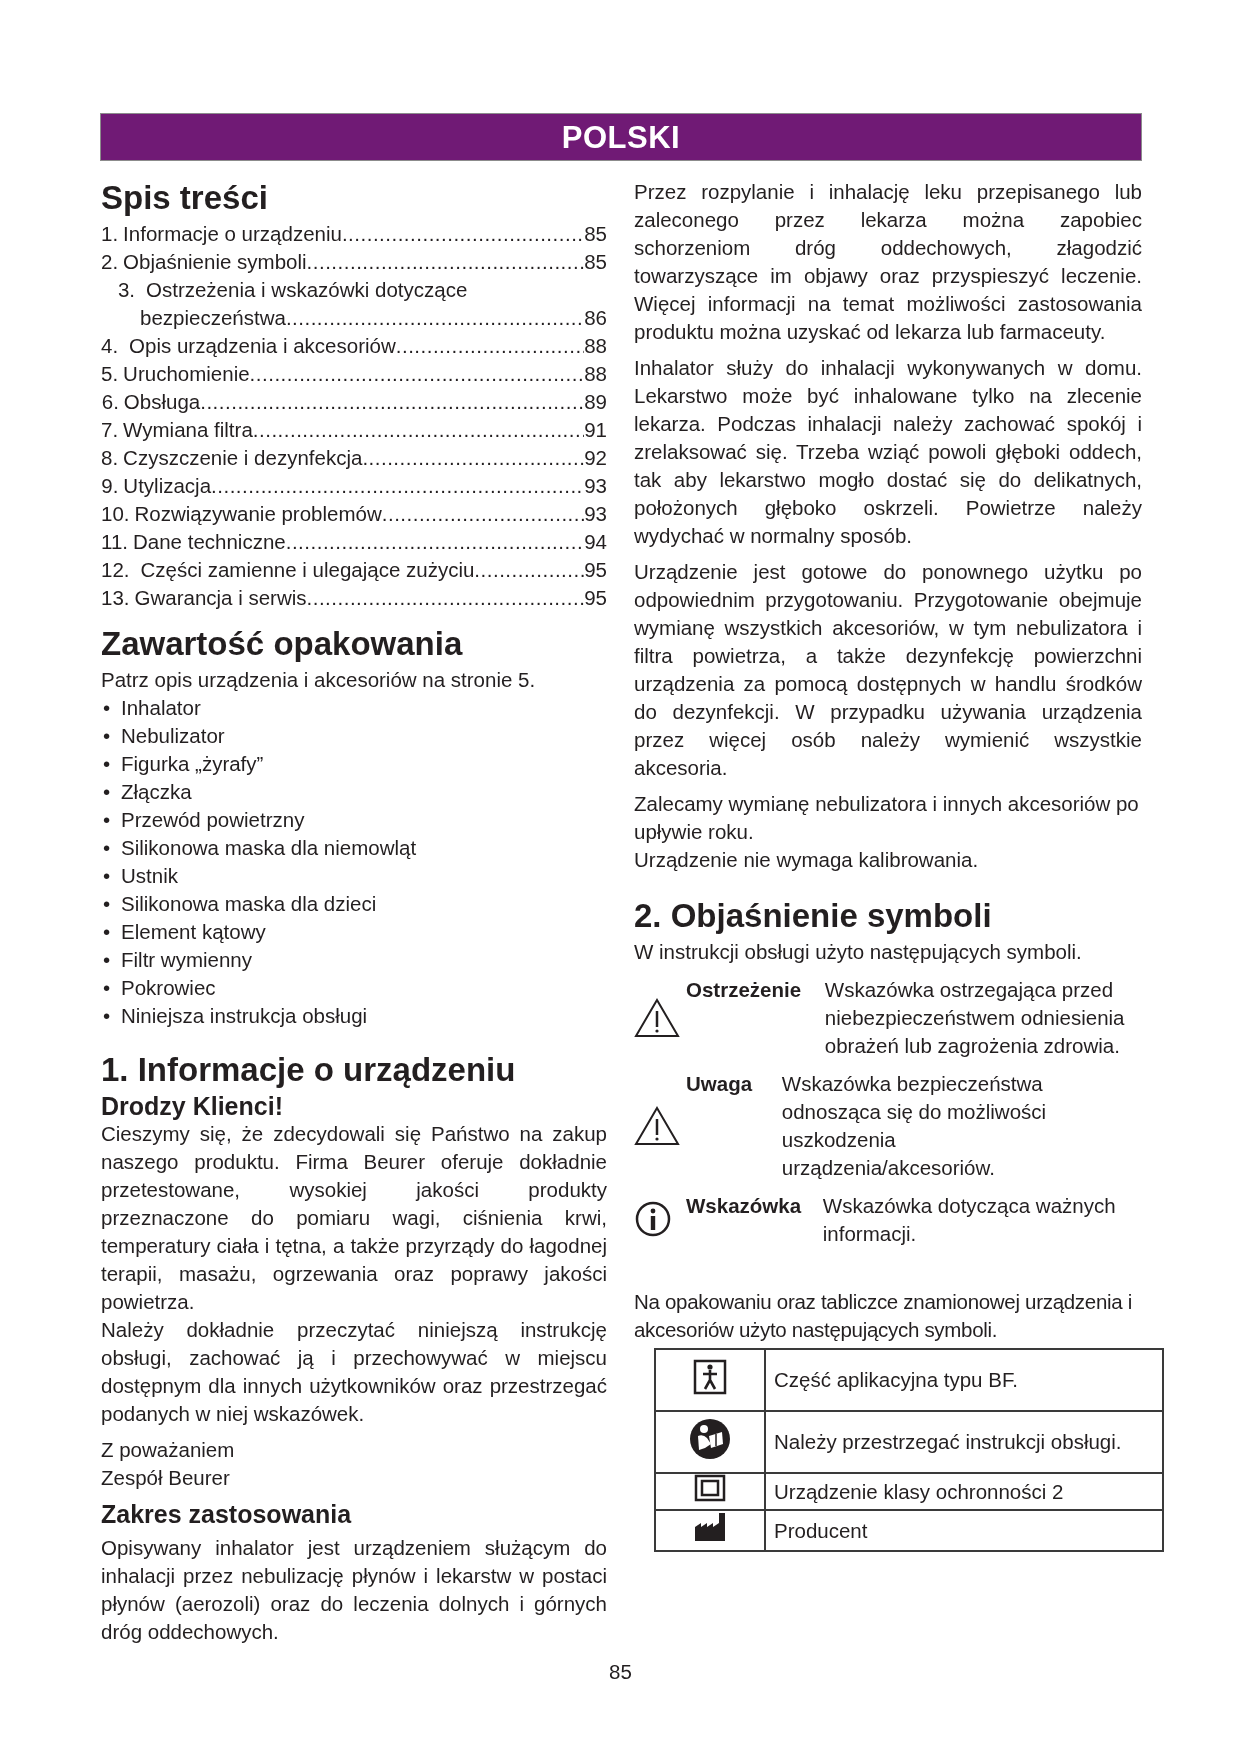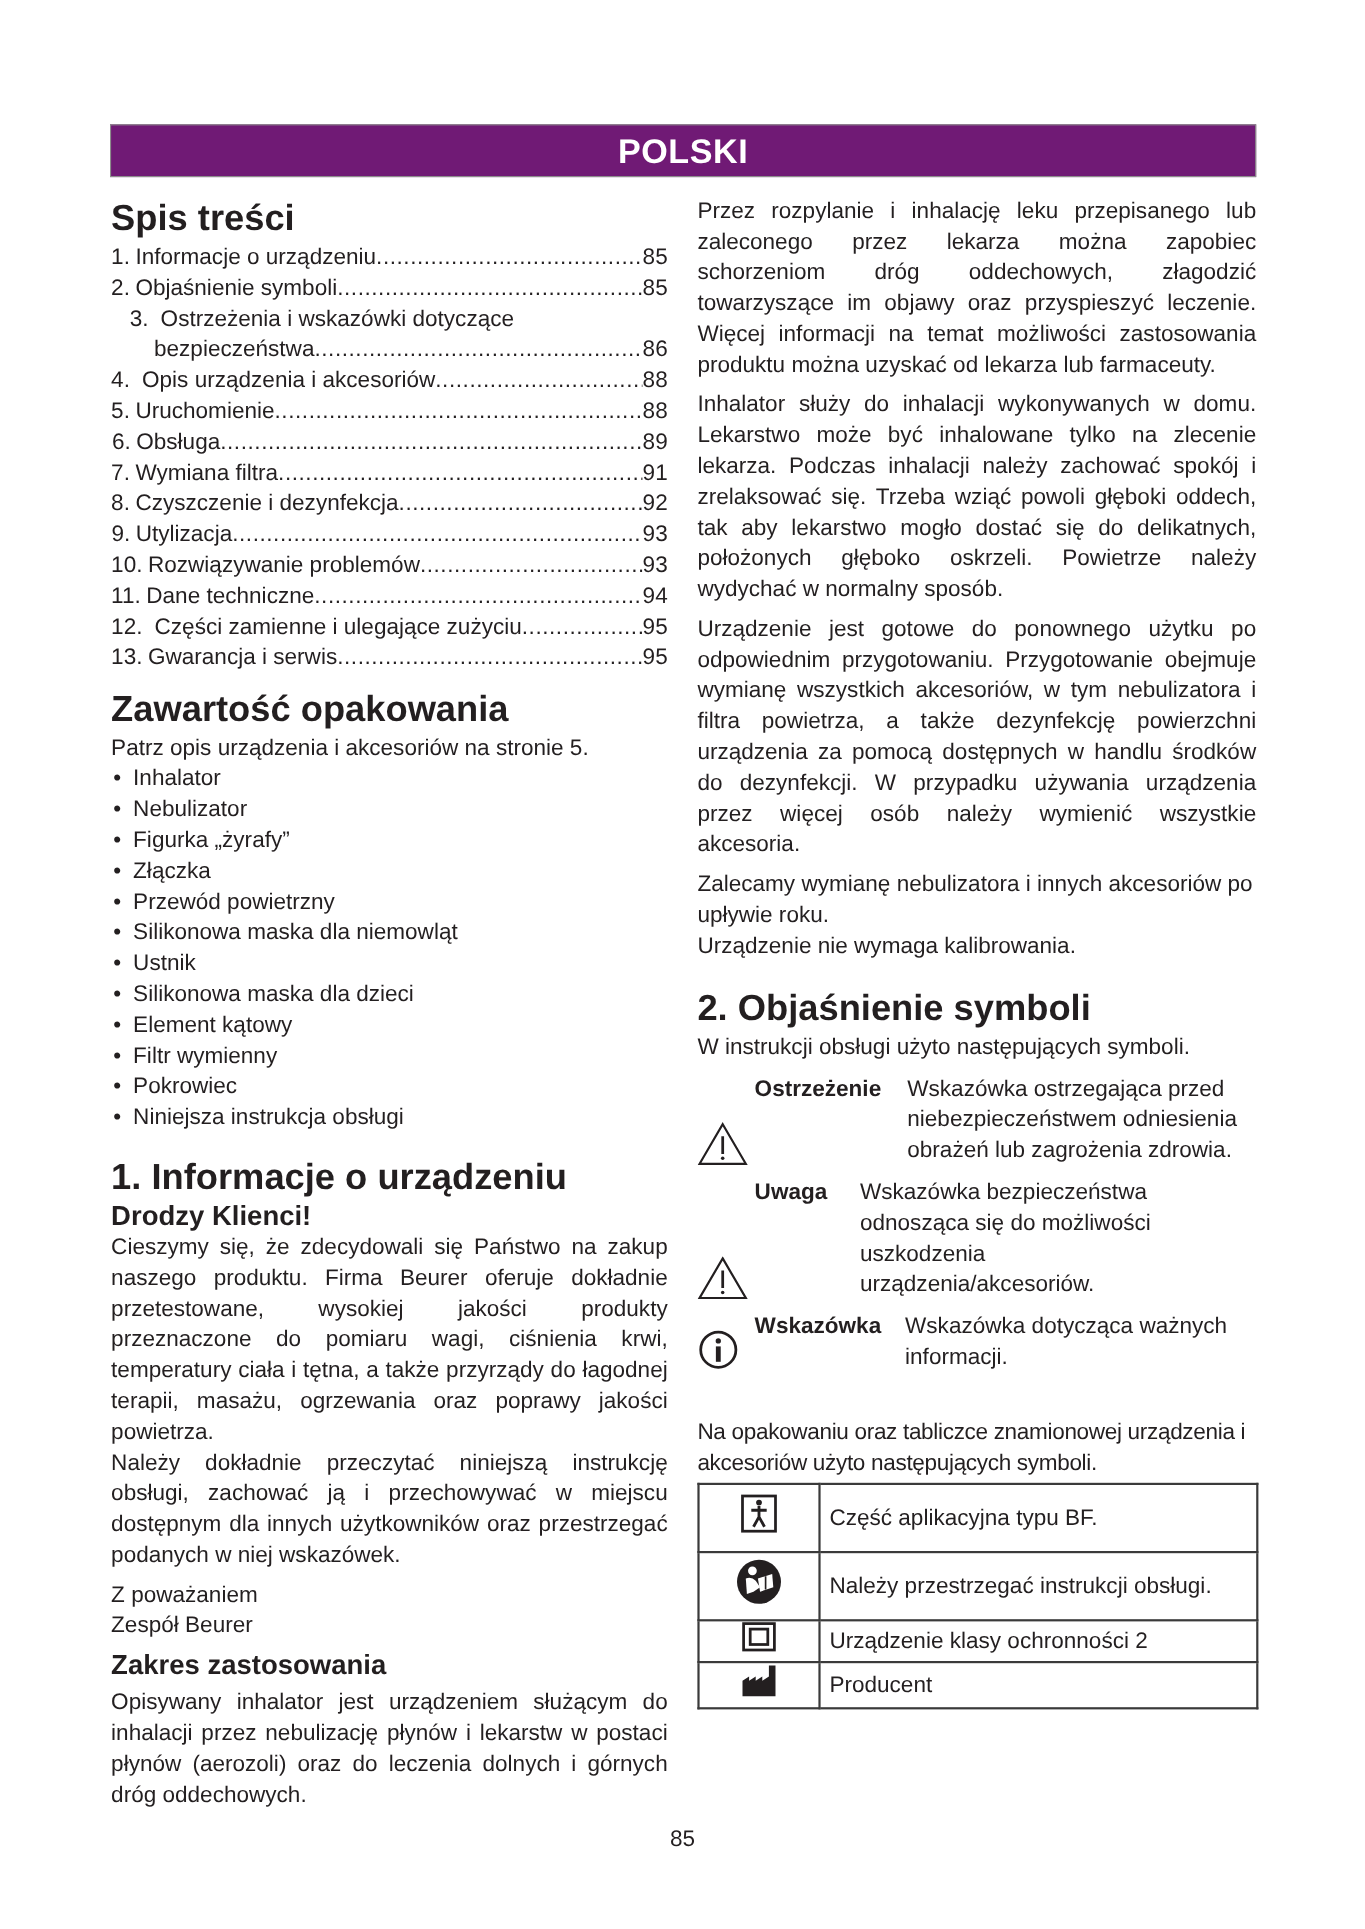--- a/index.html
+++ b/index.html
@@ -21,25 +21,25 @@
   .toc-num { display: inline-block; width: 34px; text-align: right; margin-right: 5px; }
   .toc-title { flex: 0 0 auto; }
   .toc-dots { flex: 1 1 auto; overflow: hidden; }
   .toc-dots::after { content: "......................................................................................................................"; letter-spacing: 0.5px; }
   .toc-page { flex: 0 0 auto; }
   .toc-cont { padding-left: 33px; }
   p.just { text-align: justify; }
   .mb8 { margin-bottom: 8px; }
   ul.pack { list-style: none; margin-bottom: 20px; }
   ul.pack li::before { content: "•"; display: inline-block; width: 18px; padding-left: 2px; }
-  .sym-row { display: flex; align-items: flex-end; margin-bottom: 10px; }
+  .sym-row { display: flex; align-items: center; margin-bottom: 10px; }
   .sym-icon { width: 52px; flex: 0 0 52px; height: 40px; display: flex; align-items: flex-start; }
   .sym-term { font-weight: bold; margin-right: 10px; white-space: nowrap; }
   .sym-desc { }
-  table.marks { border-collapse: collapse; width: 510px; margin-top: 4px; }
+  table.marks { border-collapse: collapse; width: 510px; margin-top: 4px; margin-left: 20px; }
   table.marks td { border: 2px solid #3a3a3a; font-size: 20.5px; }
   table.marks td.ico { width: 110px; text-align: center; vertical-align: middle; }
   table.marks td.txt { padding-left: 8px; }
   .page-num { position: absolute; left: 0; width: 1241px; top: 1660px; text-align: center; font-size: 20.5px; }
 </style>
 </head>
 <body>
 
 <div class="banner">POLSKI</div>
 

